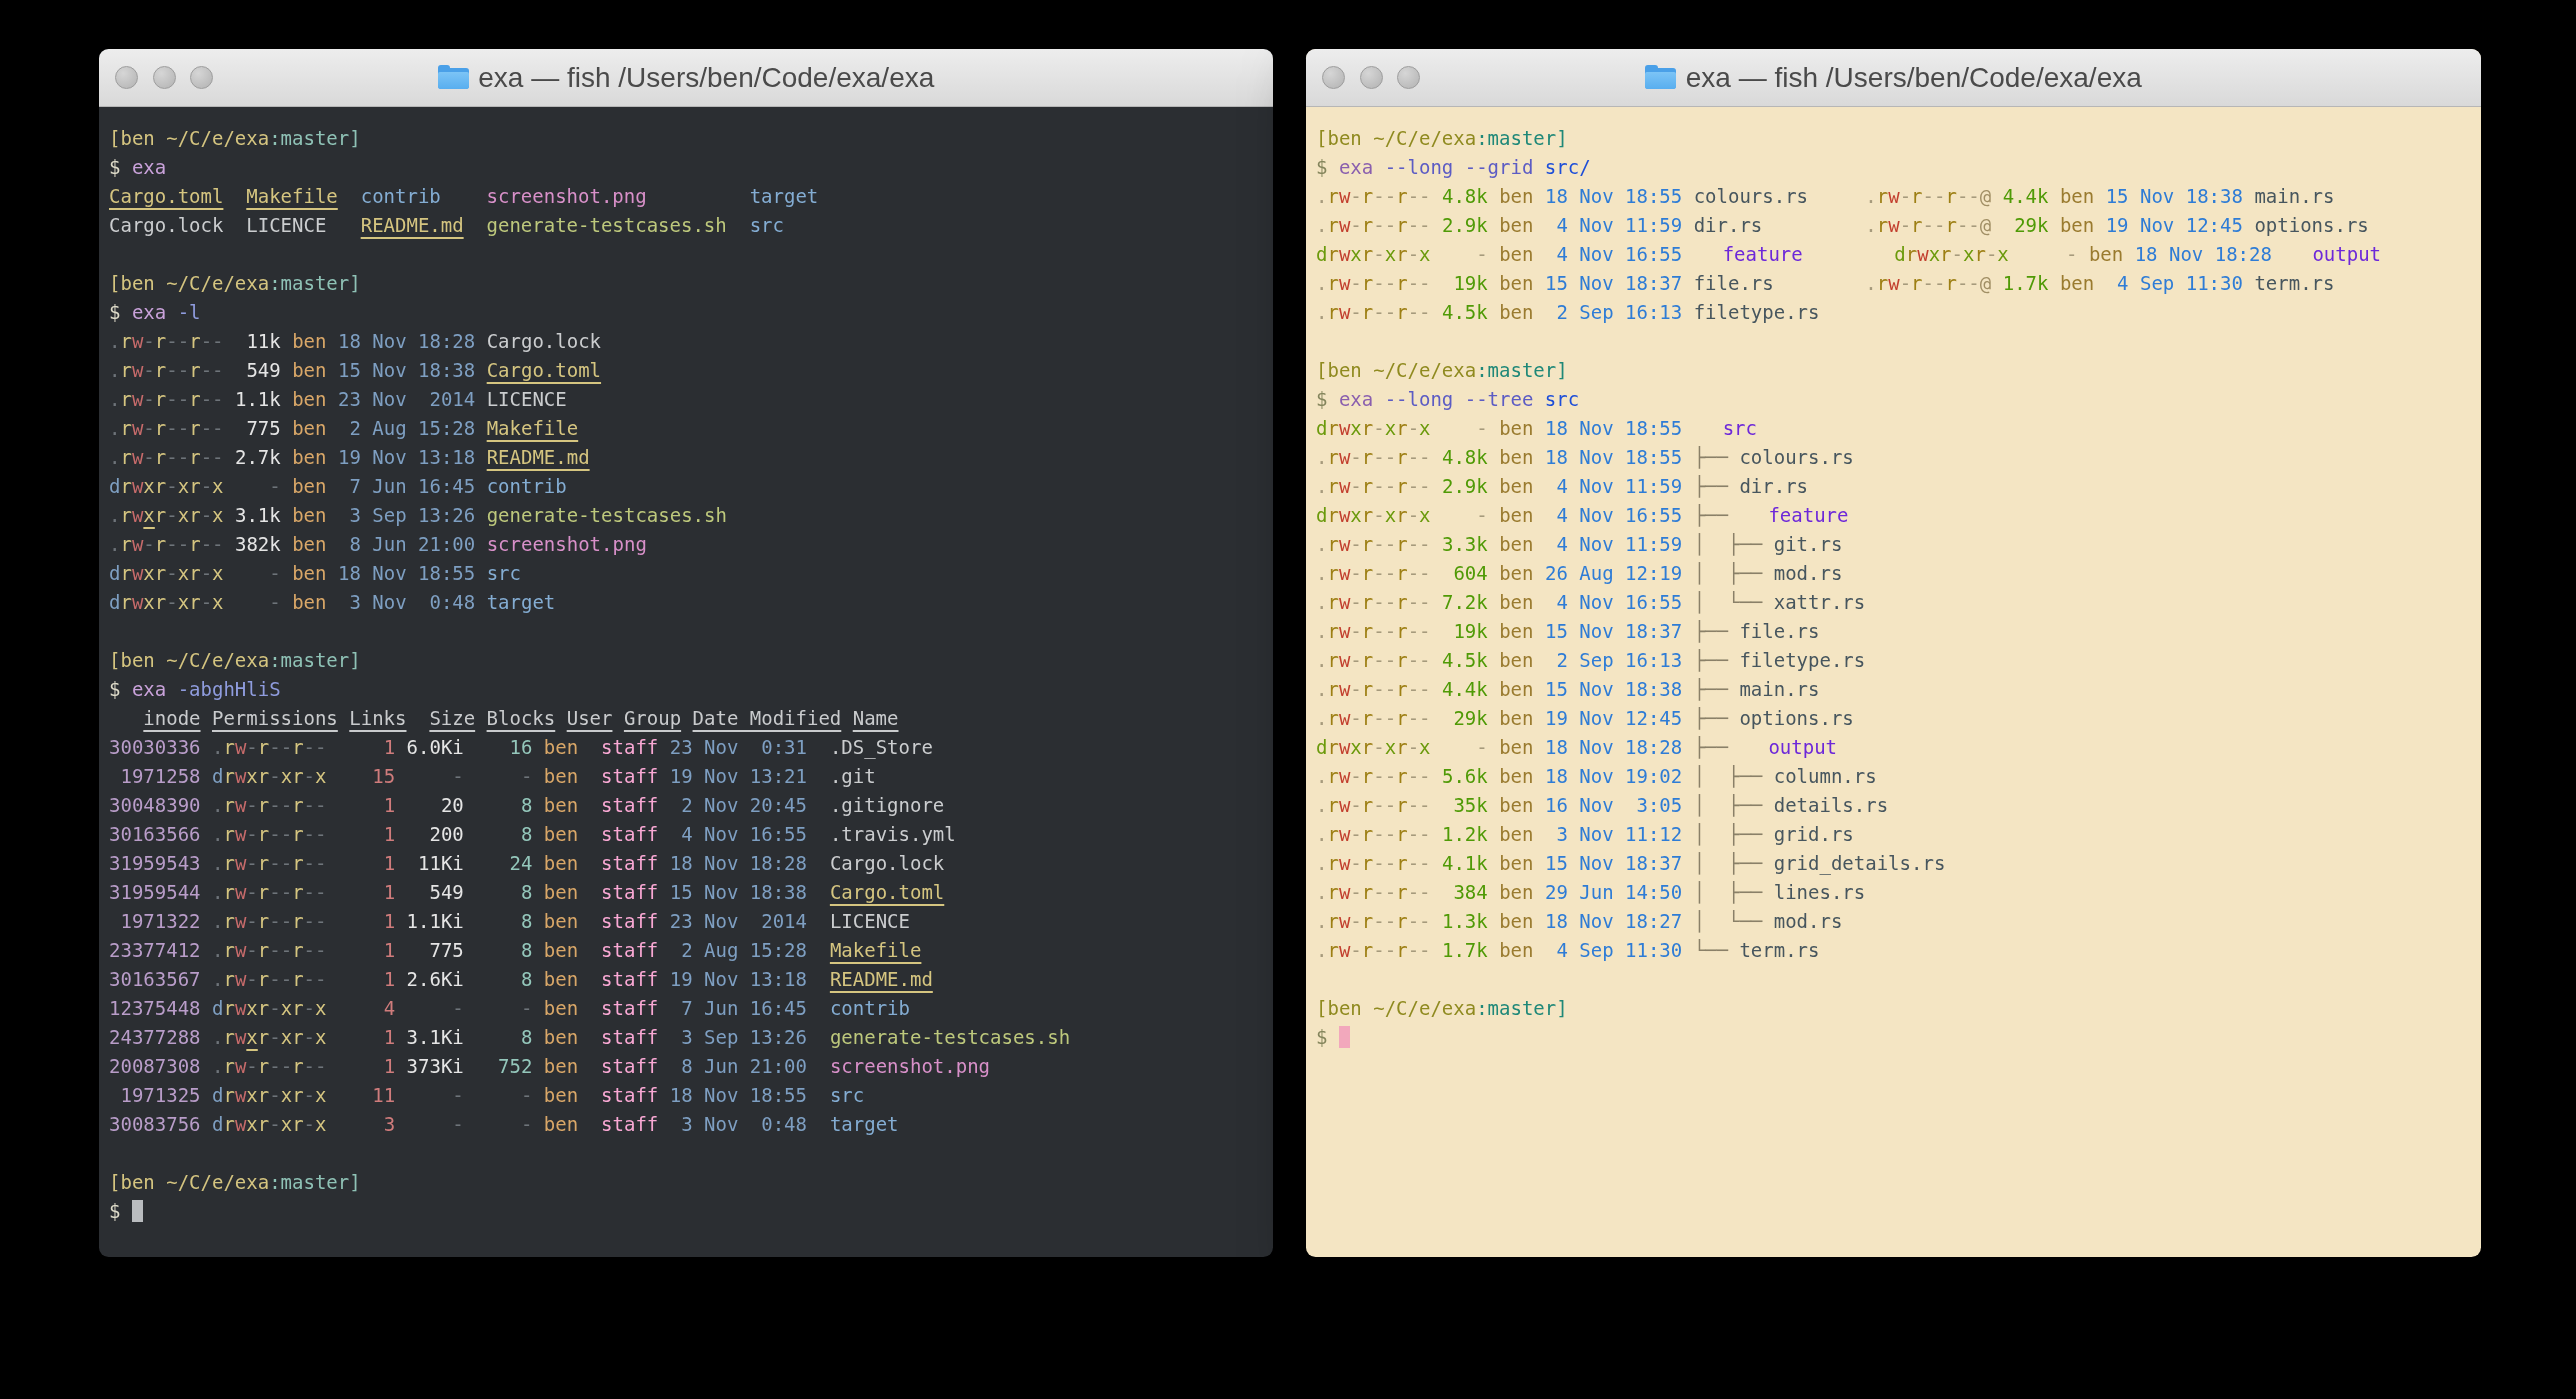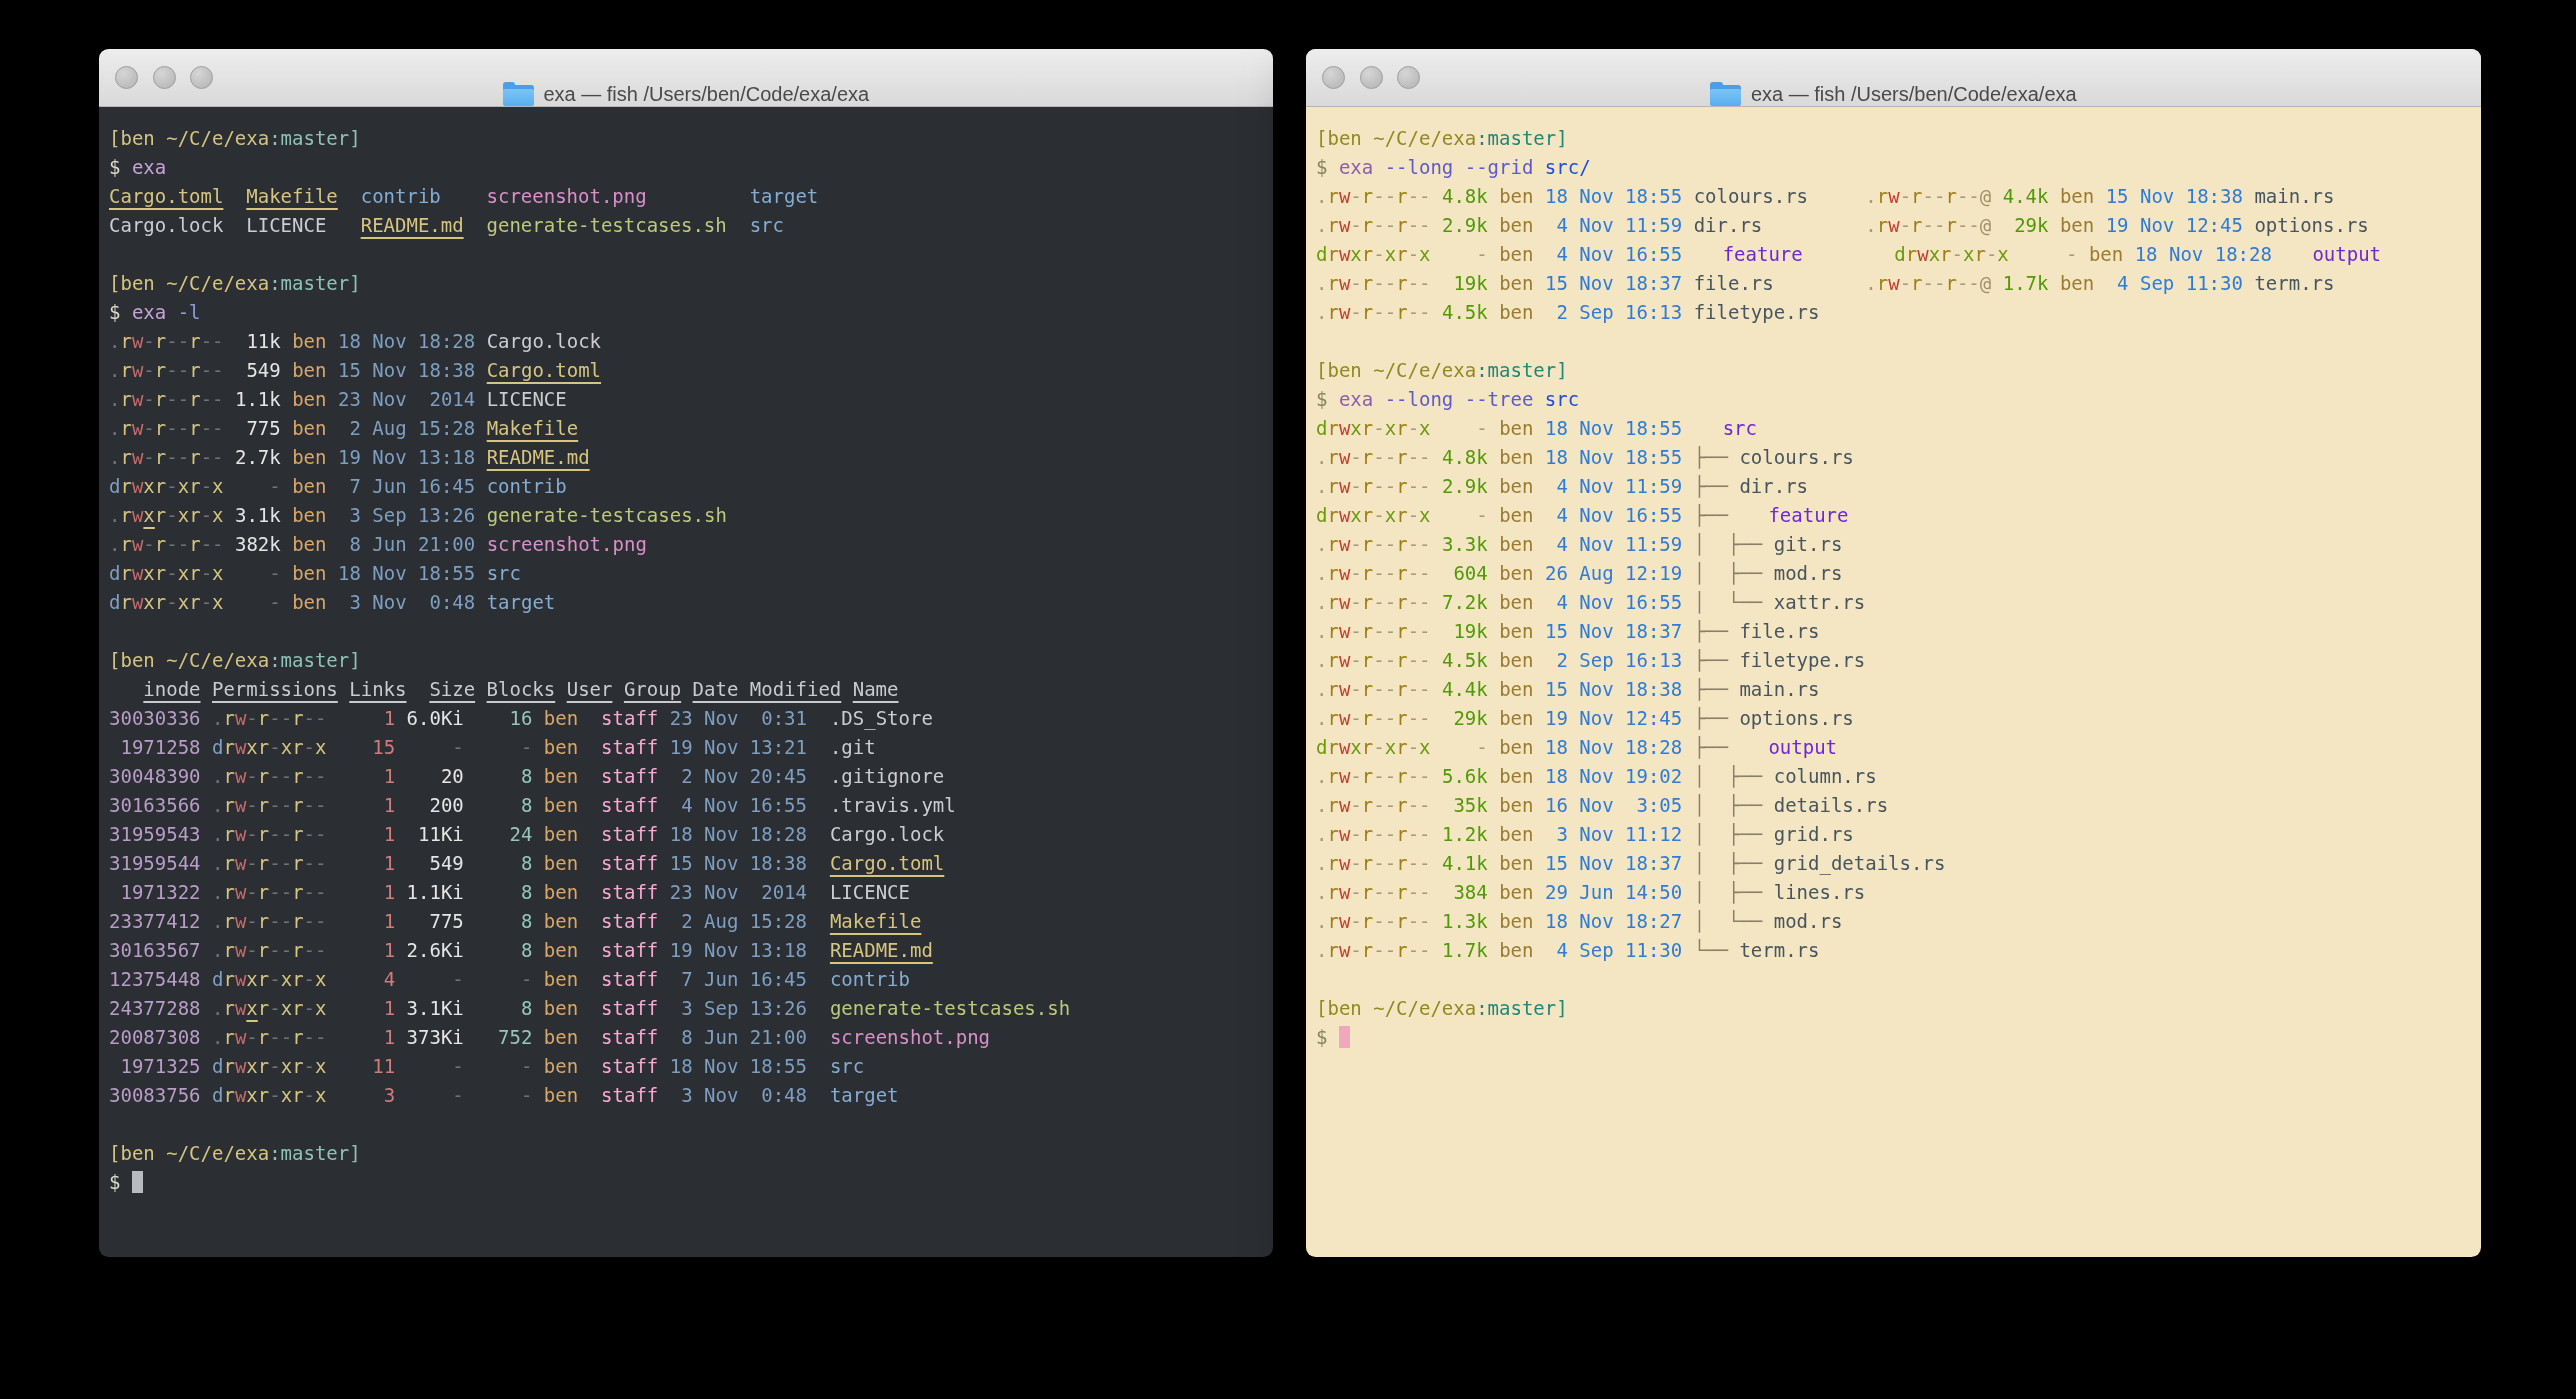--- a/index.html
+++ b/index.html
@@ -4,22 +4,22 @@
 <style>
   html,body{margin:0;padding:0;background:#000;}
   #canvas{position:relative;width:2576px;height:1400px;background:#000;overflow:hidden;
           font-family:"DejaVu Sans Mono", monospace;}
   .window{position:absolute;border-radius:9.6px;overflow:hidden;
           box-shadow:0 23px 58px rgba(0,0,0,.6), 0 0 0 1px rgba(0,0,0,.4);}
   #win-left{left:99px;top:49px;width:1174px;height:1208px;background:#2b2e32;}
   #win-right{left:1306px;top:49px;width:1175px;height:1208px;background:#f4e5c3;}
   .titlebar{height:57px;background:linear-gradient(#ededed,#d9d9d9);
             border-bottom:1px solid #b6b6b6;position:relative;
-            display:flex;align-items:flex-end;justify-content:center;
-            font-family:"Liberation Sans", sans-serif;font-size:20px;color:#4a4a4a;}
+            display:flex;align-items:center;justify-content:center;
+            font-family:"Liberation Sans", sans-serif;font-size:28px;color:#4a4a4a;}
   .lights{position:absolute;left:16.3px;top:0;height:100%;display:flex;align-items:center;gap:14.4px;}
   .light{width:23px;height:23px;border-radius:50%;
          background:radial-gradient(circle at 35% 30%, #d6d6d6, #b2b2b2);
          border:1px solid #9d9d9d;box-sizing:border-box;}
   .title-wrap{display:flex;align-items:center;gap:9.6px;}
   .folder{width:31px;height:23px;position:relative;display:inline-block;}
   .folder .back{position:absolute;left:0;top:1.9px;width:31px;height:21px;border-radius:2.9px;background:#4aa0e8;}
   .folder .tab{position:absolute;left:0;top:-1px;width:12.5px;height:7.7px;border-radius:2.9px 2.9px 0 0;background:#4aa0e8;}
   .folder .front{position:absolute;left:0;top:5.8px;width:31px;height:17px;border-radius:1.9px 1.9px 2.9px 2.9px;
                  background:linear-gradient(#7cc4f6,#58aeef);}
@@ -79,20 +79,21 @@
         <div class="term-line"><span class="c-pu">.</span><span class="c-yy">r</span><span class="c-rr">w</span><span class="c-pu">-</span><span class="c-yy">r</span><span class="c-pu">-</span><span class="c-pu">-</span><span class="c-yy">r</span><span class="c-pu">-</span><span class="c-pu">-</span><span class="c-sz"> 1.1k</span><span class="c-us"> ben</span><span class="c-dt"> 23 Nov  2014</span><span class="c-sp"> </span><span class="c-fi">LICENCE</span></div>
         <div class="term-line"><span class="c-pu">.</span><span class="c-yy">r</span><span class="c-rr">w</span><span class="c-pu">-</span><span class="c-yy">r</span><span class="c-pu">-</span><span class="c-pu">-</span><span class="c-yy">r</span><span class="c-pu">-</span><span class="c-pu">-</span><span class="c-sz">  775</span><span class="c-us"> ben</span><span class="c-dt">  2 Aug 15:28</span><span class="c-sp"> </span><span class="c-bu">Makefile</span></div>
         <div class="term-line"><span class="c-pu">.</span><span class="c-yy">r</span><span class="c-rr">w</span><span class="c-pu">-</span><span class="c-yy">r</span><span class="c-pu">-</span><span class="c-pu">-</span><span class="c-yy">r</span><span class="c-pu">-</span><span class="c-pu">-</span><span class="c-sz"> 2.7k</span><span class="c-us"> ben</span><span class="c-dt"> 19 Nov 13:18</span><span class="c-sp"> </span><span class="c-bu">README.md</span></div>
         <div class="term-line"><span class="c-bl">d</span><span class="c-yy">r</span><span class="c-rr">w</span><span class="c-yy">x</span><span class="c-yy">r</span><span class="c-pu">-</span><span class="c-yy">x</span><span class="c-yy">r</span><span class="c-pu">-</span><span class="c-yy">x</span><span class="c-pu">    -</span><span class="c-us"> ben</span><span class="c-dt">  7 Jun 16:45</span><span class="c-sp"> </span><span class="c-dir">contrib</span></div>
         <div class="term-line"><span class="c-pu">.</span><span class="c-yy">r</span><span class="c-rr">w</span><span class="c-yy c-ul">x</span><span class="c-yy">r</span><span class="c-pu">-</span><span class="c-yy">x</span><span class="c-yy">r</span><span class="c-pu">-</span><span class="c-yy">x</span><span class="c-sz"> 3.1k</span><span class="c-us"> ben</span><span class="c-dt">  3 Sep 13:26</span><span class="c-sp"> </span><span class="c-ex">generate-testcases.sh</span></div>
         <div class="term-line"><span class="c-pu">.</span><span class="c-yy">r</span><span class="c-rr">w</span><span class="c-pu">-</span><span class="c-yy">r</span><span class="c-pu">-</span><span class="c-pu">-</span><span class="c-yy">r</span><span class="c-pu">-</span><span class="c-pu">-</span><span class="c-sz"> 382k</span><span class="c-us"> ben</span><span class="c-dt">  8 Jun 21:00</span><span class="c-sp"> </span><span class="c-im">screenshot.png</span></div>
         <div class="term-line"><span class="c-bl">d</span><span class="c-yy">r</span><span class="c-rr">w</span><span class="c-yy">x</span><span class="c-yy">r</span><span class="c-pu">-</span><span class="c-yy">x</span><span class="c-yy">r</span><span class="c-pu">-</span><span class="c-yy">x</span><span class="c-pu">    -</span><span class="c-us"> ben</span><span class="c-dt"> 18 Nov 18:55</span><span class="c-sp"> </span><span class="c-dir">src</span></div>
         <div class="term-line"><span class="c-bl">d</span><span class="c-yy">r</span><span class="c-rr">w</span><span class="c-yy">x</span><span class="c-yy">r</span><span class="c-pu">-</span><span class="c-yy">x</span><span class="c-yy">r</span><span class="c-pu">-</span><span class="c-yy">x</span><span class="c-pu">    -</span><span class="c-us"> ben</span><span class="c-dt">  3 Nov  0:48</span><span class="c-sp"> </span><span class="c-dir">target</span></div>
         <div class="term-line"></div>
         <div class="term-line"><span class="c-pr1">[ben ~/C/e/exa</span><span class="c-pr2">:master]</span></div>
+        <div class="term-line"><span class="c-dol">$ </span><span class="c-cmd">exa </span><span class="c-flag">-abghHliS</span></div>
         <div class="term-line"><span class="c-sp">   </span><span class="c-hd">inode</span><span class="c-sp"> </span><span class="c-hd">Permissions</span><span class="c-sp"> </span><span class="c-hd">Links</span><span class="c-sp">  </span><span class="c-hd">Size</span><span class="c-sp"> </span><span class="c-hd">Blocks</span><span class="c-sp"> </span><span class="c-hd">User</span><span class="c-sp"> </span><span class="c-hd">Group</span><span class="c-sp"> </span><span class="c-hd">Date Modified</span><span class="c-sp"> </span><span class="c-hd">Name</span></div>
         <div class="term-line"><span class="c-in">30030336</span><span class="c-sp"> </span><span class="c-pu">.</span><span class="c-yy">r</span><span class="c-rr">w</span><span class="c-pu">-</span><span class="c-yy">r</span><span class="c-pu">-</span><span class="c-pu">-</span><span class="c-yy">r</span><span class="c-pu">-</span><span class="c-pu">-</span><span class="c-ln">     1</span><span class="c-sz"> 6.0Ki</span><span class="c-bk">    16</span><span class="c-us"> ben</span><span class="c-gr">  staff</span><span class="c-dt"> 23 Nov  0:31</span><span class="c-sp">  </span><span class="c-fi">.DS_Store</span></div>
         <div class="term-line"><span class="c-in"> 1971258</span><span class="c-sp"> </span><span class="c-bl">d</span><span class="c-yy">r</span><span class="c-rr">w</span><span class="c-yy">x</span><span class="c-yy">r</span><span class="c-pu">-</span><span class="c-yy">x</span><span class="c-yy">r</span><span class="c-pu">-</span><span class="c-yy">x</span><span class="c-ln">    15</span><span class="c-pu">     -</span><span class="c-pu">     -</span><span class="c-us"> ben</span><span class="c-gr">  staff</span><span class="c-dt"> 19 Nov 13:21</span><span class="c-sp">  </span><span class="c-fi">.git</span></div>
         <div class="term-line"><span class="c-in">30048390</span><span class="c-sp"> </span><span class="c-pu">.</span><span class="c-yy">r</span><span class="c-rr">w</span><span class="c-pu">-</span><span class="c-yy">r</span><span class="c-pu">-</span><span class="c-pu">-</span><span class="c-yy">r</span><span class="c-pu">-</span><span class="c-pu">-</span><span class="c-ln">     1</span><span class="c-sz">    20</span><span class="c-bk">     8</span><span class="c-us"> ben</span><span class="c-gr">  staff</span><span class="c-dt">  2 Nov 20:45</span><span class="c-sp">  </span><span class="c-fi">.gitignore</span></div>
         <div class="term-line"><span class="c-in">30163566</span><span class="c-sp"> </span><span class="c-pu">.</span><span class="c-yy">r</span><span class="c-rr">w</span><span class="c-pu">-</span><span class="c-yy">r</span><span class="c-pu">-</span><span class="c-pu">-</span><span class="c-yy">r</span><span class="c-pu">-</span><span class="c-pu">-</span><span class="c-ln">     1</span><span class="c-sz">   200</span><span class="c-bk">     8</span><span class="c-us"> ben</span><span class="c-gr">  staff</span><span class="c-dt">  4 Nov 16:55</span><span class="c-sp">  </span><span class="c-fi">.travis.yml</span></div>
         <div class="term-line"><span class="c-in">31959543</span><span class="c-sp"> </span><span class="c-pu">.</span><span class="c-yy">r</span><span class="c-rr">w</span><span class="c-pu">-</span><span class="c-yy">r</span><span class="c-pu">-</span><span class="c-pu">-</span><span class="c-yy">r</span><span class="c-pu">-</span><span class="c-pu">-</span><span class="c-ln">     1</span><span class="c-sz">  11Ki</span><span class="c-bk">    24</span><span class="c-us"> ben</span><span class="c-gr">  staff</span><span class="c-dt"> 18 Nov 18:28</span><span class="c-sp">  </span><span class="c-fi">Cargo.lock</span></div>
         <div class="term-line"><span class="c-in">31959544</span><span class="c-sp"> </span><span class="c-pu">.</span><span class="c-yy">r</span><span class="c-rr">w</span><span class="c-pu">-</span><span class="c-yy">r</span><span class="c-pu">-</span><span class="c-pu">-</span><span class="c-yy">r</span><span class="c-pu">-</span><span class="c-pu">-</span><span class="c-ln">     1</span><span class="c-sz">   549</span><span class="c-bk">     8</span><span class="c-us"> ben</span><span class="c-gr">  staff</span><span class="c-dt"> 15 Nov 18:38</span><span class="c-sp">  </span><span class="c-bu">Cargo.toml</span></div>
         <div class="term-line"><span class="c-in"> 1971322</span><span class="c-sp"> </span><span class="c-pu">.</span><span class="c-yy">r</span><span class="c-rr">w</span><span class="c-pu">-</span><span class="c-yy">r</span><span class="c-pu">-</span><span class="c-pu">-</span><span class="c-yy">r</span><span class="c-pu">-</span><span class="c-pu">-</span><span class="c-ln">     1</span><span class="c-sz"> 1.1Ki</span><span class="c-bk">     8</span><span class="c-us"> ben</span><span class="c-gr">  staff</span><span class="c-dt"> 23 Nov  2014</span><span class="c-sp">  </span><span class="c-fi">LICENCE</span></div>
         <div class="term-line"><span class="c-in">23377412</span><span class="c-sp"> </span><span class="c-pu">.</span><span class="c-yy">r</span><span class="c-rr">w</span><span class="c-pu">-</span><span class="c-yy">r</span><span class="c-pu">-</span><span class="c-pu">-</span><span class="c-yy">r</span><span class="c-pu">-</span><span class="c-pu">-</span><span class="c-ln">     1</span><span class="c-sz">   775</span><span class="c-bk">     8</span><span class="c-us"> ben</span><span class="c-gr">  staff</span><span class="c-dt">  2 Aug 15:28</span><span class="c-sp">  </span><span class="c-bu">Makefile</span></div>
         <div class="term-line"><span class="c-in">30163567</span><span class="c-sp"> </span><span class="c-pu">.</span><span class="c-yy">r</span><span class="c-rr">w</span><span class="c-pu">-</span><span class="c-yy">r</span><span class="c-pu">-</span><span class="c-pu">-</span><span class="c-yy">r</span><span class="c-pu">-</span><span class="c-pu">-</span><span class="c-ln">     1</span><span class="c-sz"> 2.6Ki</span><span class="c-bk">     8</span><span class="c-us"> ben</span><span class="c-gr">  staff</span><span class="c-dt"> 19 Nov 13:18</span><span class="c-sp">  </span><span class="c-bu">README.md</span></div>

